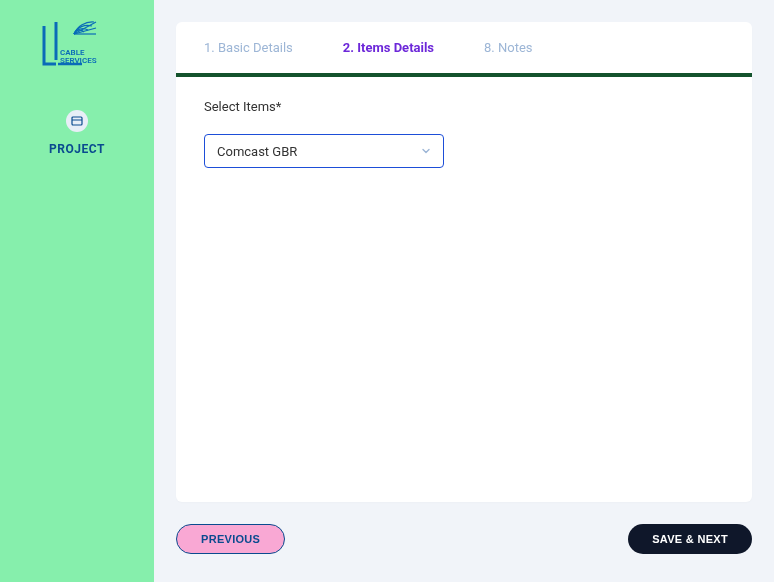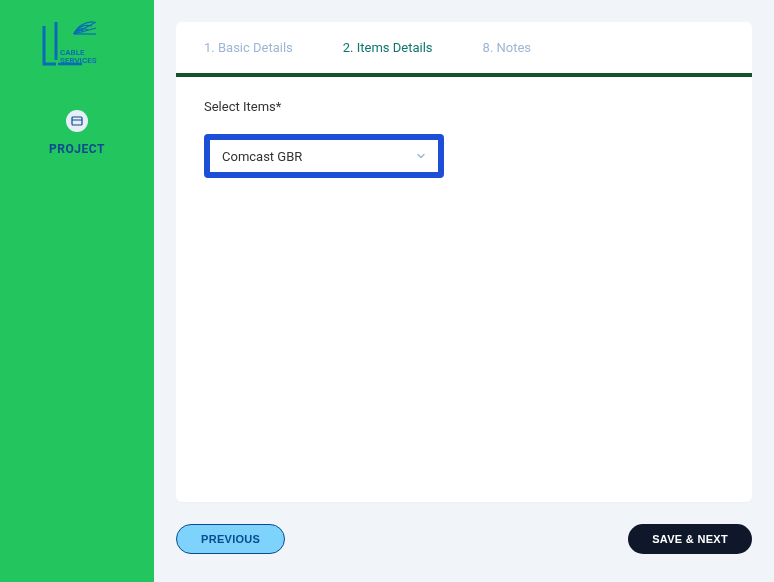--- a/index.html
+++ b/index.html
@@ -1,44 +1,44 @@
 <!DOCTYPE html>
 <html><head>
   <meta charset="utf-8">
   <style>
     * { box-sizing: border-box; margin: 0; padding: 0; }
     body { font-family: -apple-system, BlinkMacSystemFont, "Segoe UI", Roboto, Arial, sans-serif; background: #fff; width: 774px; height: 582px; overflow: hidden; }
     .app { display: flex; height: 100%; }
-    .sidebar { width: 154px; background: #22c55e; padding-top: 18px; }
+    .sidebar { width: 154px; background: #86efac; padding-top: 18px; }
     .logo-wrap { display: flex; justify-content: center; margin-bottom: 28px; }
     .logo-svg { width: 78px; height: 56px; }
     .nav-item { display: flex; align-items: center; gap: 10px; padding: 8px 18px; color: #0a4b8f; font-weight: 700; font-size: 12px; letter-spacing: 0.5px; cursor: pointer; flex-direction: column; }
     .nav-icon-circle { width: 22px; height: 22px; background: #e8eef7; border-radius: 50%; display: flex; align-items: center; justify-content: center; }
     .nav-icon-circle svg { width: 12px; height: 12px; }
     .main { flex: 1; background: #f1f4f9; border-radius: 0 0 0 0; padding: 22px 22px 28px 22px; display: flex; flex-direction: column; }
     .header-row { display: flex; justify-content: space-between; align-items: flex-start; margin-bottom: 14px; }
     .page-title { font-size: 22px; font-weight: 700; color: #0a4b8f; }
     .user-info { display: flex; align-items: center; gap: 10px; }
     .avatar { width: 32px; height: 32px; border-radius: 50%; background: linear-gradient(180deg, #f4d9c5 0%, #f4d9c5 55%, #2fc787 55%, #2fc787 100%); position: relative; overflow: hidden; }
     .avatar::before { content: ""; position: absolute; top: 4px; left: 50%; transform: translateX(-50%); width: 14px; height: 14px; background: #f4d9c5; border-radius: 50%; }
     .avatar::after { content: ""; position: absolute; top: 2px; left: 50%; transform: translateX(-50%); width: 18px; height: 10px; background: #4a3529; border-radius: 50% 50% 0 0; }
     .user-meta { line-height: 1.2; }
     .user-name { color: #0a4b8f; font-size: 14px; font-weight: 600; }
     .user-role { color: #a6adb9; font-size: 12px; }
     .card { background: #fff; border-radius: 6px; flex: 1; display: flex; flex-direction: column; overflow: hidden; box-shadow: 0 1px 2px rgba(0,0,0,0.02); }
     .stepper { display: flex; gap: 50px; padding: 18px 28px; border-bottom: 4px solid #14532d; font-size: 13px; }
     .step { color: #9db6d6; cursor: pointer; }
-    .step.active { color: #0f766e; font-weight: 400; }
+    .step.active { color: #6d28d9; font-weight: 700; }
     .card-body { padding: 22px 28px; flex: 1; }
     .field-label { font-size: 13px; color: #333; margin-bottom: 20px; display: block; }
-    .select { width: 240px; height: 34px; border: 6px solid #1d4ed8; border-radius: 4px; background: #fff; display: flex; align-items: center; justify-content: space-between; padding: 16px 12px; font-size: 13px; color: #333; cursor: pointer; }
+    .select { width: 240px; height: 34px; border: 1px solid #1d4ed8; border-radius: 4px; background: #fff; display: flex; align-items: center; justify-content: space-between; padding: 16px 12px; font-size: 13px; color: #333; cursor: pointer; }
     .select svg { width: 10px; height: 10px; }
     .footer-row { display: flex; justify-content: space-between; margin-top: 22px; }
     .btn { height: 30px; padding: 0 24px; border-radius: 16px; font-size: 11px; font-weight: 700; letter-spacing: 0.3px; cursor: pointer; display: inline-flex; align-items: center; }
-    .btn-outline { background: #7dd3fc; border: 1.5px solid #0a4b8f; color: #0a4b8f; }
+    .btn-outline { background: #f9a8d4; border: 1.5px solid #0a4b8f; color: #0a4b8f; }
     .btn-primary { background: #0f172a; border: none; color: #fff; }
   </style>
 </head>
 <body>
 
 <div class="app">
   <aside class="sidebar">
     <div class="logo-wrap">
       <svg class="logo-svg" viewBox="0 0 78 56">
         <path d="M 6 8 L 6 46 L 18 46" stroke="#0a6bb8" stroke-width="3" fill="none"></path>

